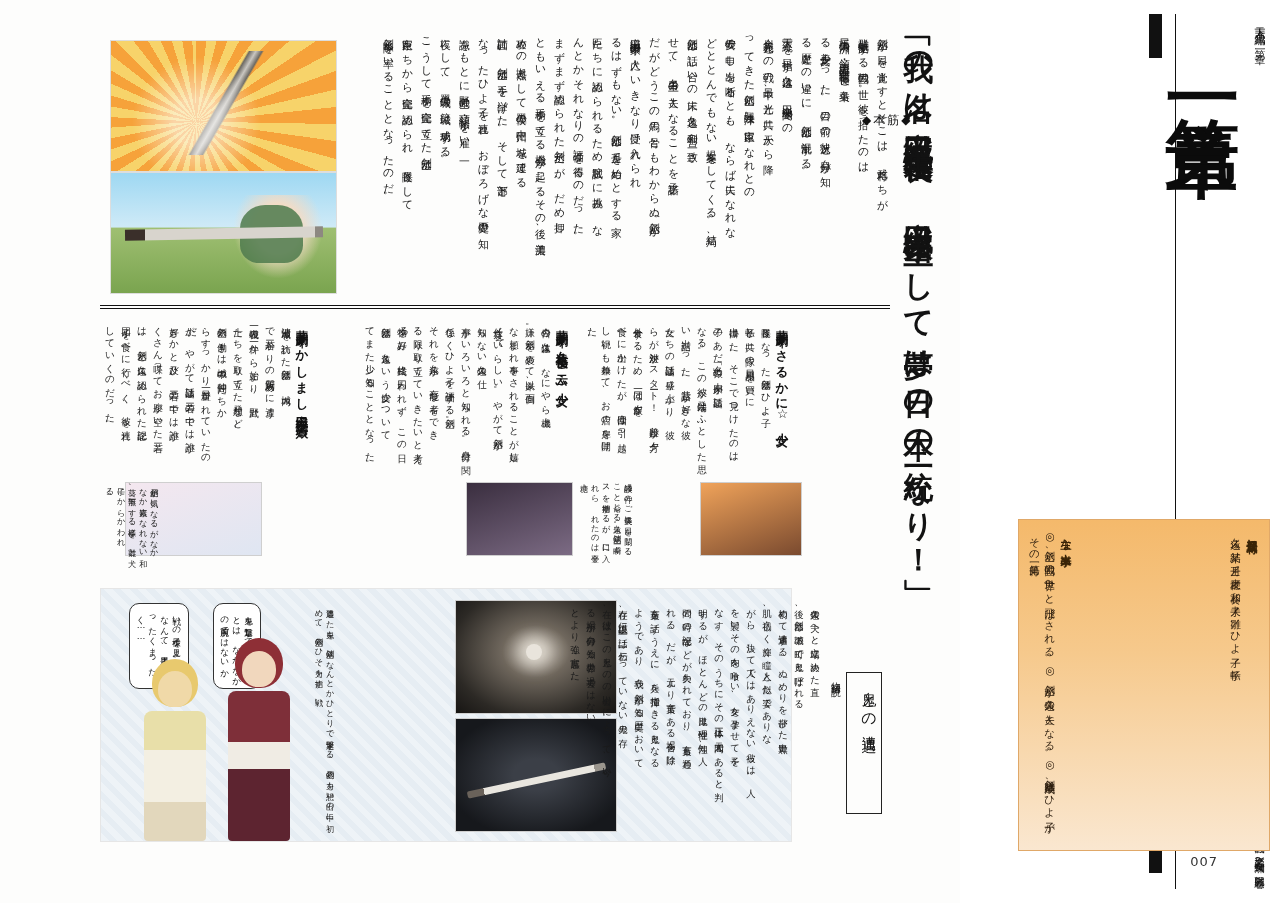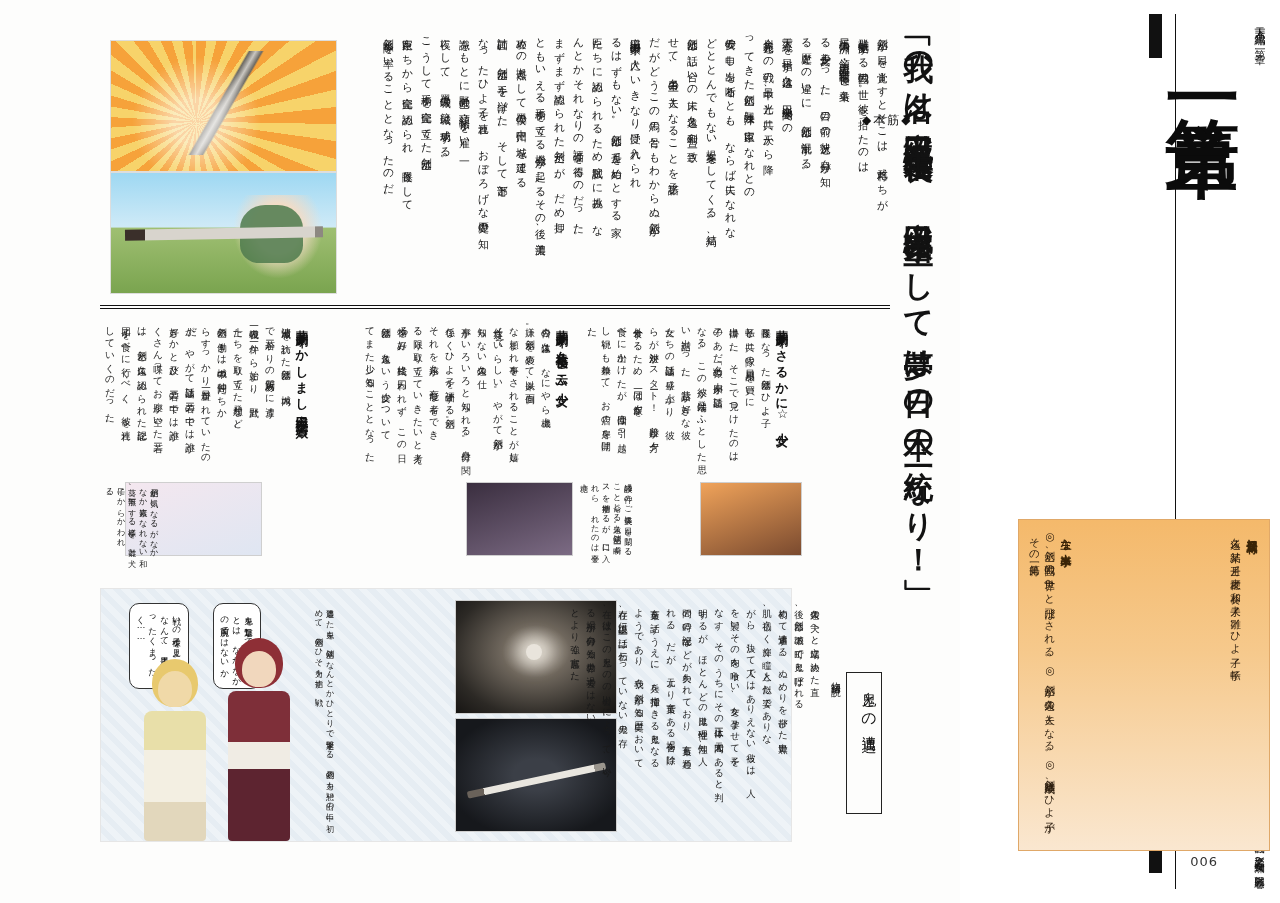--- a/index.html
+++ b/index.html
@@ -256,21 +256,21 @@
       </div>
   </div>
 
   <div class="right-panel">
     <div class="v-rule-right"></div>
     <div class="edge-top"></div>
     <div class="edge-bot"></div>
 
     <div class="chapter-head vtext">天下布武編　第一章</div>
     <div class="chapter-foot vtext">戦国†恋姫〜乙女絢爛☆戦国絵巻〜</div>
-    <div class="pg-num">006</div>
+    <div class="pg-num">007</div>
 
     <div class="dai-ichi-sho vtext">第一章</div>
 
     <div class="infobox">
       <div class="cols" id="ib-cols">
           <div style="display: flex; flex-direction: row-reverse;">
             <div class="ib-col ib-head vtext" style="height: 300px;">初登場武将</div>
             <div class="ib-col vtext" style="height: 300px; width: 150px;">久遠／結某／壬月／麦穂／和葵／犬子／雛／ひよ子／転子</div>
           </div>
           <div class="ib-sep"></div>

